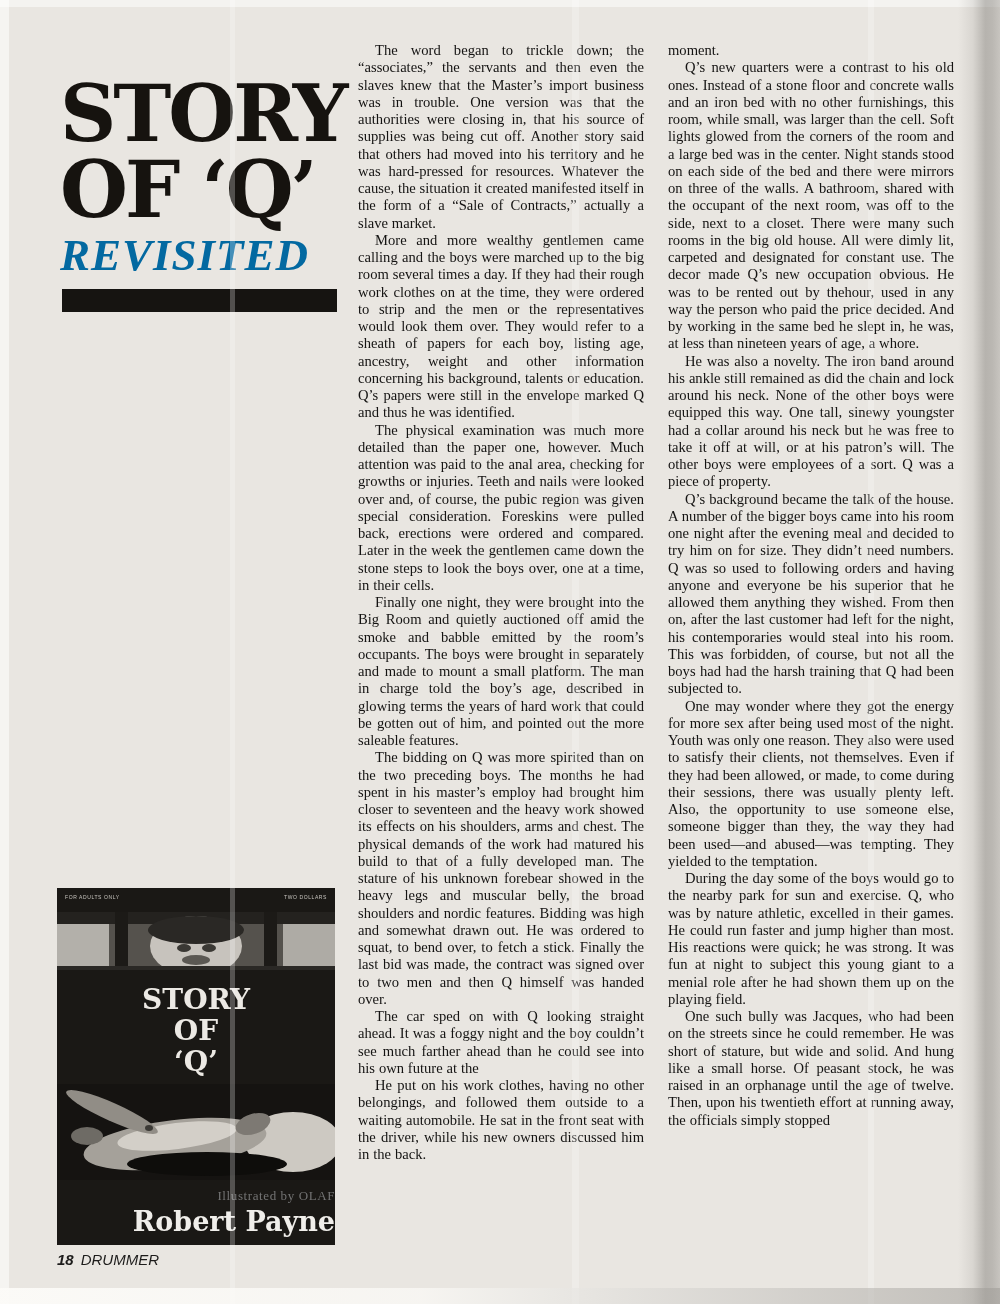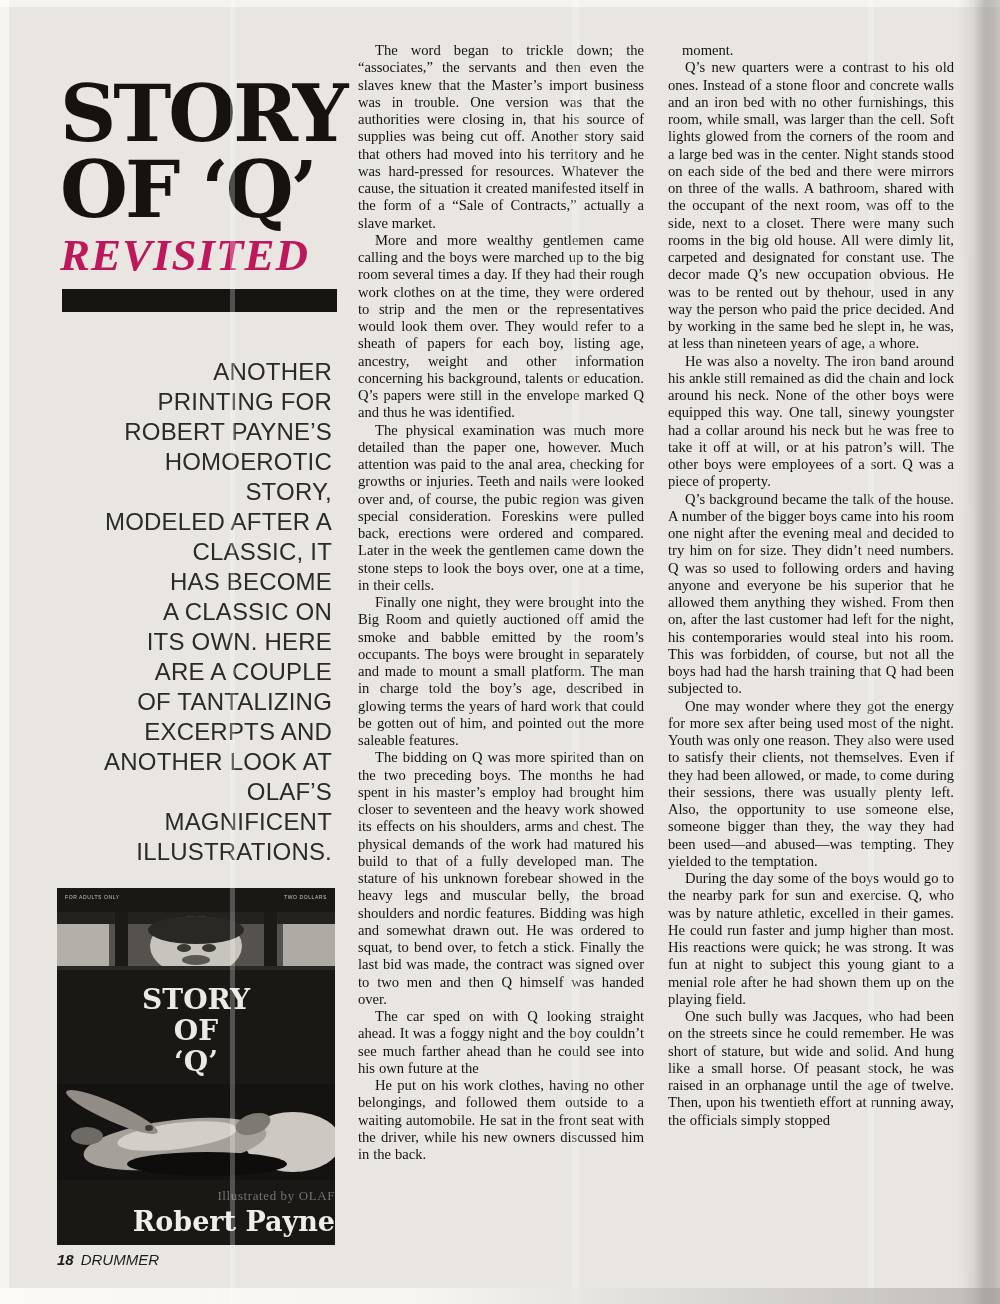--- a/index.html
+++ b/index.html
@@ -21,21 +21,21 @@
   .streak.s2{left:572px;width:7px;}
   .streak.s3{left:868px;width:6px;}
 
   
   .headline{position:absolute;left:60px;top:76px;width:280px;}
   .headline .t1,.headline .t2{
     font-family:"DejaVu Serif", serif; font-weight:900; font-size:78px;
     line-height:76px; letter-spacing:-3px; color:#16130f; white-space:nowrap;}
   .headline .t3{
     font-family:"Liberation Serif", serif; font-weight:bold; font-style:italic;
-    font-size:45px; line-height:54px; letter-spacing:1px; color:#be185d; white-space:nowrap;}
+    font-size:45px; line-height:54px; letter-spacing:1px; color:#0369a1; white-space:nowrap;}
   .title-bar{position:absolute;left:62px;top:289px;width:275px;height:23px;background:#161411;}
 
   
   .intro{
     position:absolute;left:38px;top:357px;width:294px;
     font-family:"Liberation Sans", sans-serif; font-size:24px; line-height:30px;
     text-align:right; color:#2b2a28; white-space:pre-line; letter-spacing:0.2px;}
 
   
   .cover{position:absolute;left:57px;top:888px;width:278px;height:357px;background:#1a1815;}
@@ -55,51 +55,34 @@
   .footer{position:absolute;left:57px;top:1251px;font-family:"Liberation Sans", sans-serif;
     font-style:italic;font-size:15px;color:#1d1c1b;}
   .footer .num{font-weight:bold;margin-right:7px;}
 
   
   .body-cols{position:absolute;left:358px;top:42px;width:596px;display:flex;gap:24px;}
   .col{width:291px;}
   .col p{margin:0;text-align:justify;text-indent:17px;
     font-size:14.6px;line-height:17.25px;color:#141312;
     hyphens:auto;-webkit-hyphens:auto;word-spacing:0.2px;}
-  .col p.cont{text-indent:0;margin-left:14px;}
+  .col p.cont{text-indent:0;}
 </style>
 </head>
 <body>
 
 <div class="page">
 
   <div class="headline">
     <div class="t1">STORY</div>
     <div class="t2">OF ‘Q’</div>
     <div class="t3">REVISITED</div>
   </div>
   <div class="title-bar"></div>
 
-  <div class="intro">ANOTHER
-PRINTING FOR
-ROBERT PAYNE’S
-HOMOEROTIC
-STORY,
-MODELED AFTER A
-CLASSIC, IT
-HAS BECOME
-A CLASSIC ON
-ITS OWN. HERE
-ARE A COUPLE
-OF TANTALIZING
-EXCERPTS AND
-ANOTHER LOOK AT
-OLAF’S
-MAGNIFICENT
-ILLUSTRATIONS.</div>
 
   <div class="cover">
     <div class="tinyrow">
       <span>FOR ADULTS ONLY</span>
       <span>TWO DOLLARS</span>
     </div>
     <div class="photo">
       <svg width="278" height="58" viewBox="0 0 278 58">
         <rect x="0" y="0" width="278" height="58" fill="#55524d"></rect>
         <rect x="0" y="10" width="52" height="48" fill="#b3b0aa"></rect>

